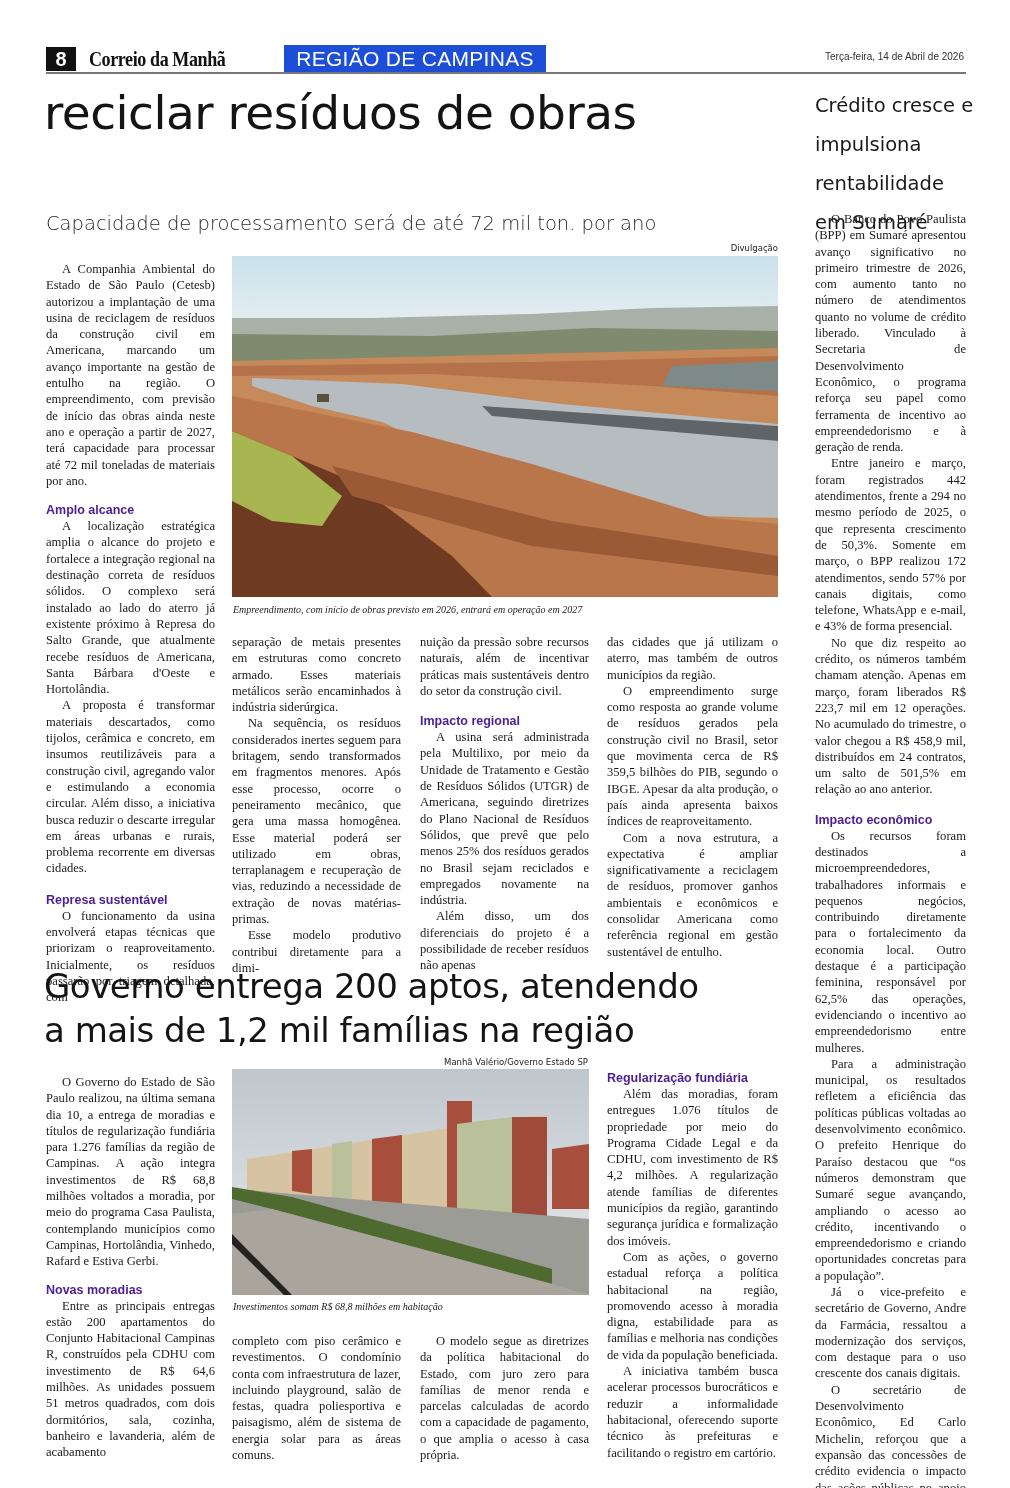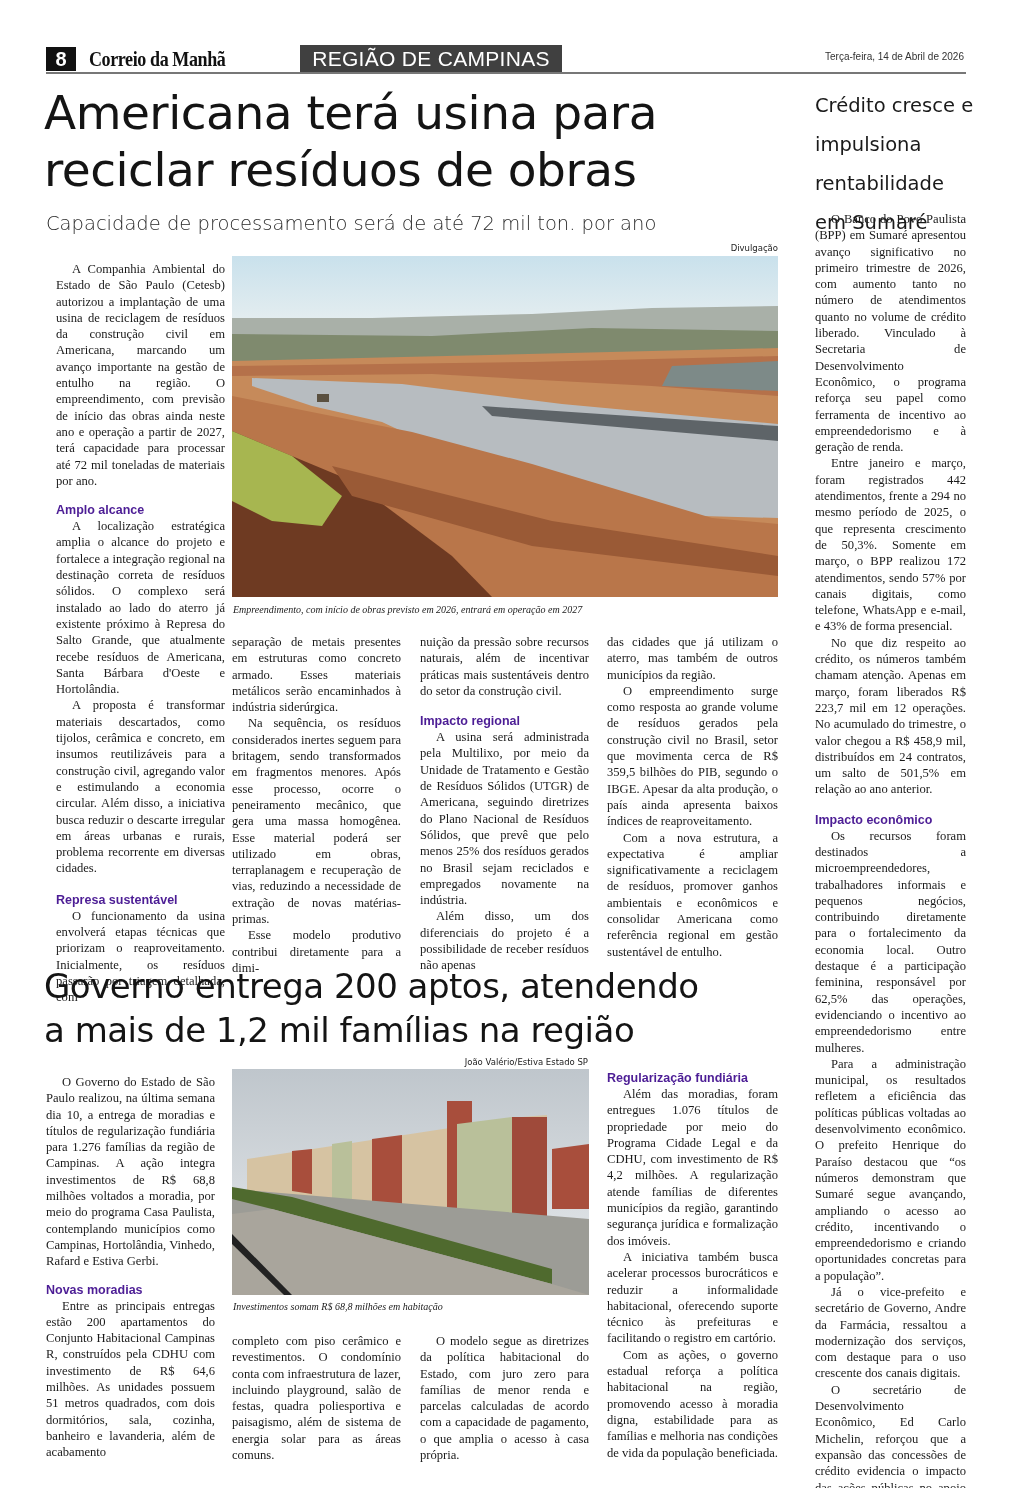--- a/index.html
+++ b/index.html
@@ -6,21 +6,21 @@
   html, body { width: 1010px; height: 1488px; background: #ffffff; overflow: hidden; }
   body { position: relative; font-family: "Liberation Serif", serif; color: #1a1a1a; }
 
   .abs { position: absolute; }
 
   
   .page-num { left: 46px; top: 47px; width: 30px; height: 24px; background: #111; color: #fff;
     font-family: "Liberation Sans", sans-serif; font-weight: bold; font-size: 20px; text-align: center; line-height: 24px; }
   .masthead { left: 89px; top: 46px; font-family: "Liberation Serif", serif; font-size: 22px; color: #111;
     transform: scaleX(0.82); transform-origin: left; letter-spacing: -0.5px; font-weight: bold; }
-  .section-tag { left: 300px; top: 45px; width: 262px; height: 27px; background: #404040; color: #fff;
+  .section-tag { left: 284px; top: 45px; width: 262px; height: 27px; background: #1d4ed8; color: #fff;
     font-family: "Liberation Sans", sans-serif; font-size: 21px; text-align: center; line-height: 27px; letter-spacing: 0.3px; }
   .dateline { right: 46px; top: 51px; font-family: "Liberation Sans", sans-serif; font-size: 10px; color: #333; }
   .header-rule { left: 46px; top: 72px; width: 920px; height: 2px; background: #777; }
 
   
   .headline { font-family: "DejaVu Sans", sans-serif; color: #141414; font-weight: normal; letter-spacing: -0.5px; }
   .h1 { left: 44px; top: 84px; width: 740px; font-size: 47px; line-height: 57px; }
   .subhead { left: 46px; top: 212px; width: 740px; font-family: "DejaVu Sans", sans-serif; font-size: 19.5px; color: #2a2a2a; font-weight: 300; }
   .h2 { left: 44px; top: 964px; width: 740px; font-size: 34px; line-height: 44px; }
   .side-head { left: 815px; top: 86px; width: 160px; font-family: "DejaVu Sans", sans-serif; font-size: 19.5px; line-height: 39px; color: #1a1a1a; }
@@ -41,21 +41,20 @@
 </head>
 <body>
 
 <div class="abs page-num">8</div>
 <div class="abs masthead">Correio da Manhã</div>
 <div class="abs section-tag">REGIÃO DE CAMPINAS</div>
 <div class="abs dateline">Terça-feira, 14 de Abril de 2026</div>
 <div class="abs header-rule"></div>
 
 <div class="abs headline h1">
-  <div>Americana terá usina para</div>
   <div>reciclar resíduos de obras</div>
 </div>
 <div class="abs subhead">Capacidade de processamento será de até 72 mil ton. por ano</div>
 
 <div class="abs credit" style="left:600px; top:243px; width:178px;">Divulgação</div>
 <div class="abs photo" style="left:232px; top:256px; width:546px; height:341px;">
   <svg viewBox="0 0 546 341" preserveAspectRatio="none">
     <defs>
       <linearGradient id="sky1" x1="0" y1="0" x2="0" y2="1">
         <stop offset="0" stop-color="#c9e1ec"></stop>
@@ -72,21 +71,21 @@
     <path d="M250,150 L546,170 L546,185 L260,160 Z" fill="#5e6468"></path>
     <path d="M0,140 L180,176 L300,208 L480,262 L546,268 L546,341 L0,341 Z" fill="#b9764a"></path>
     <path d="M0,175 L120,225 L220,300 L260,341 L0,341 Z" fill="#6e3a22"></path>
     <path d="M0,175 L60,200 L110,240 L90,270 L40,265 L0,245 Z" fill="#a7b650"></path>
     <path d="M100,210 L320,265 L546,300 L546,320 L300,290 L120,240 Z" fill="#9a5a36"></path>
     <rect x="85" y="138" width="12" height="8" fill="#5a5040"></rect>
   </svg>
 </div>
 <div class="abs caption" style="left:233px; top:604px; width:550px;">Empreendimento, com início de obras previsto em 2026, entrará em operação em 2027</div>
 
-<div class="abs col" style="left:46px; top:261px; width:169px;margin-left:10px;">
+<div class="abs col" style="left:46px; top:261px; width:169px;">
   <p>A Companhia Ambiental do Estado de São Paulo (Cetesb) autorizou a implantação de uma usina de reciclagem de resíduos da construção civil em Americana, marcando um avanço importante na gestão de entulho na região. O empreendimento, com previsão de início das obras ainda neste ano e operação a partir de 2027, terá capacidade para processar até 72 mil toneladas de materiais por ano.</p>
   <h4 style="margin-top:13px;">Amplo alcance</h4>
   <p>A localização estratégica amplia o alcance do projeto e fortalece a integração regional na destinação correta de resíduos sólidos. O complexo será instalado ao lado do aterro já existente próximo à Represa do Salto Grande, que atualmente recebe resíduos de Americana, Santa Bárbara d'Oeste e Hortolândia.</p>
   <p>A proposta é transformar materiais descartados, como tijolos, cerâmica e concreto, em insumos reutilizáveis para a construção civil, agregando valor e estimulando a economia circular. Além disso, a iniciativa busca reduzir o descarte irregular em áreas urbanas e rurais, problema recorrente em diversas cidades.</p>
   <h4 style="margin-top:15px;">Represa sustentável</h4>
   <p>O funcionamento da usina envolverá etapas técnicas que priorizam o reaproveitamento. Inicialmente, os resíduos passarão por triagem detalhada, com</p>
 </div>
 
 <div class="abs col" style="left:232px; top:634px; width:169px;">
   <p class="noindent">separação de metais presentes em estruturas como concreto armado. Esses materiais metálicos serão encaminhados à indústria siderúrgica.</p>
@@ -105,21 +104,21 @@
   <p class="noindent">das cidades que já utilizam o aterro, mas também de outros municípios da região.</p>
   <p>O empreendimento surge como resposta ao grande volume de resíduos gerados pela construção civil no Brasil, setor que movimenta cerca de R$ 359,5 bilhões do PIB, segundo o IBGE. Apesar da alta produção, o país ainda apresenta baixos índices de reaproveitamento.</p>
   <p>Com a nova estrutura, a expectativa é ampliar significativamente a reciclagem de resíduos, promover ganhos ambientais e econômicos e consolidar Americana como referência regional em gestão sustentável de entulho.</p>
 </div>
 
 <div class="abs headline h2">
   <div>Governo entrega 200 aptos, atendendo</div>
   <div>a mais de 1,2 mil famílias na região</div>
 </div>
 
-<div class="abs credit" style="left:400px; top:1057px; width:188px;">João Valério/Estiva Estado SP</div>
+<div class="abs credit" style="left:400px; top:1057px; width:188px;">Manhã Valério/Governo Estado SP</div>
 <div class="abs photo" style="left:232px; top:1069px; width:357px; height:226px;">
   <svg viewBox="0 0 357 226" preserveAspectRatio="none">
     <defs>
       <linearGradient id="sky2" x1="0" y1="0" x2="0" y2="1">
         <stop offset="0" stop-color="#bfc6cc"></stop>
         <stop offset="1" stop-color="#e9ecee"></stop>
       </linearGradient>
     </defs>
     <rect x="0" y="0" width="357" height="226" fill="url(#sky2)"></rect>
     <path d="M15,90 L290,48 L315,46 L315,170 L15,125 Z" fill="#d6c3a2"></path>
@@ -148,22 +147,22 @@
   <p class="noindent">completo com piso cerâmico e revestimentos. O condomínio conta com infraestrutura de lazer, incluindo playground, salão de festas, quadra poliesportiva e paisagismo, além de sistema de energia solar para as áreas comuns.</p>
 </div>
 
 <div class="abs col" style="left:420px; top:1333px; width:169px;">
   <p>O modelo segue as diretrizes da política habitacional do Estado, com juro zero para famílias de menor renda e parcelas calculadas de acordo com a capacidade de pagamento, o que amplia o acesso à casa própria.</p>
 </div>
 
 <div class="abs col" style="left:607px; top:1070px; width:171px;">
   <h4 style="margin-top:0;">Regularização fundiária</h4>
   <p>Além das moradias, foram entregues 1.076 títulos de propriedade por meio do Programa Cidade Legal e da CDHU, com investimento de R$ 4,2 milhões. A regularização atende famílias de diferentes municípios da região, garantindo segurança jurídica e formalização dos imóveis.</p>
+  <p>Com as ações, o governo estadual reforça a política habitacional na região, promovendo acesso à moradia digna, estabilidade para as famílias e melhoria nas condições de vida da população beneficiada.</p>
   <p>A iniciativa também busca acelerar processos burocráticos e reduzir a informalidade habitacional, oferecendo suporte técnico às prefeituras e facilitando o registro em cartório.</p>
-  <p>Com as ações, o governo estadual reforça a política habitacional na região, promovendo acesso à moradia digna, estabilidade para as famílias e melhoria nas condições de vida da população beneficiada.</p>
 </div>
 
 <div class="abs side-head">Crédito cresce e impulsiona rentabilidade em Sumaré</div>
 <div class="abs col" style="left:815px; top:211px; width:151px;">
   <p>O Banco do Povo Paulista (BPP) em Sumaré apresentou avanço significativo no primeiro trimestre de 2026, com aumento tanto no número de atendimentos quanto no volume de crédito liberado. Vinculado à Secretaria de Desenvolvimento Econômico, o programa reforça seu papel como ferramenta de incentivo ao empreendedorismo e à geração de renda.</p>
   <p>Entre janeiro e março, foram registrados 442 atendimentos, frente a 294 no mesmo período de 2025, o que representa crescimento de 50,3%. Somente em março, o BPP realizou 172 atendimentos, sendo 57% por canais digitais, como telefone, WhatsApp e e-mail, e 43% de forma presencial.</p>
   <p>No que diz respeito ao crédito, os números também chamam atenção. Apenas em março, foram liberados R$ 223,7 mil em 12 operações. No acumulado do trimestre, o valor chegou a R$ 458,9 mil, distribuídos em 24 contratos, um salto de 501,5% em relação ao ano anterior.</p>
   <h4 style="margin-top:14px;">Impacto econômico</h4>
   <p>Os recursos foram destinados a microempreendedores, trabalhadores informais e pequenos negócios, contribuindo diretamente para o fortalecimento da economia local. Outro destaque é a participação feminina, responsável por 62,5% das operações, evidenciando o incentivo ao empreendedorismo entre mulheres.</p>
   <p>Para a administração municipal, os resultados refletem a eficiência das políticas públicas voltadas ao desenvolvimento econômico. O prefeito Henrique do Paraíso destacou que “os números demonstram que Sumaré segue avançando, ampliando o acesso ao crédito, incentivando o empreendedorismo e criando oportunidades concretas para a população”.</p>

